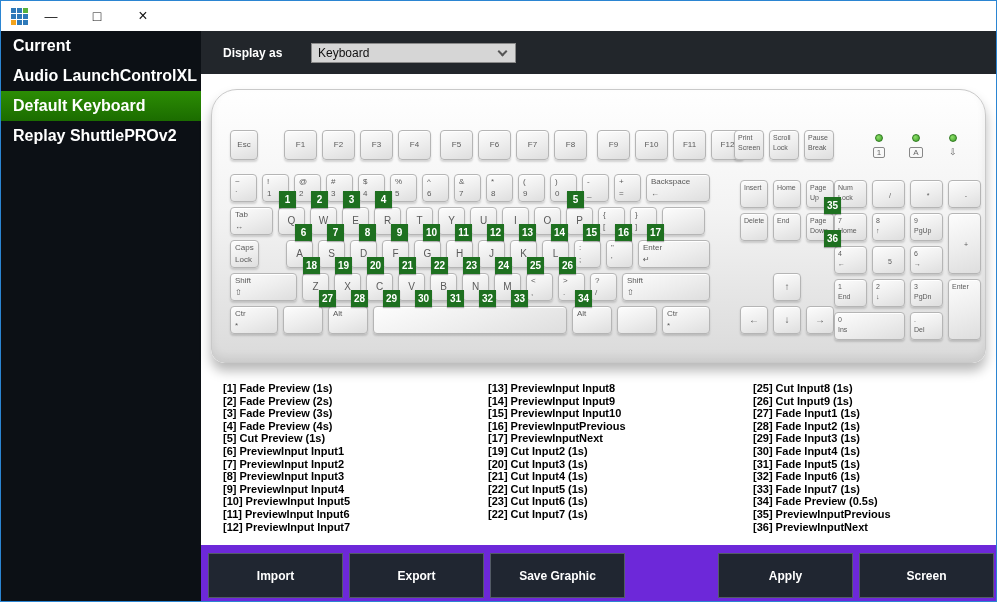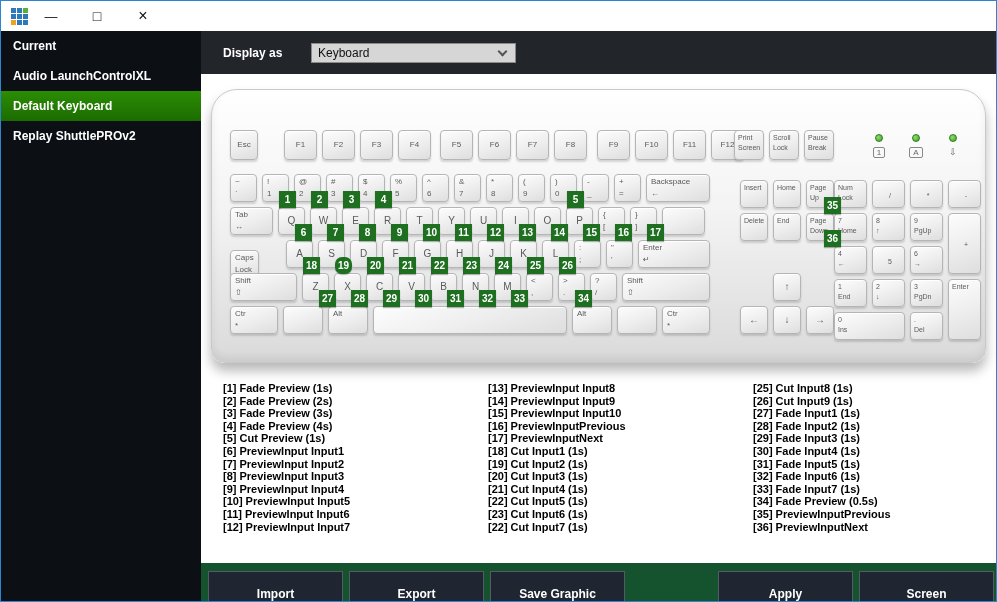--- a/index.html
+++ b/index.html
@@ -13,21 +13,21 @@
   .title { font-size:12px; color:#000; margin-left:10px; flex:1; }
   .win-controls { display:flex; height:100%; }
   .win-controls span { width:46px; height:100%; display:flex; align-items:center; justify-content:center; color:#111; font-size:13px; }
   .win-controls .max { font-size:14px; }
   .win-controls .close { font-size:16px; }
 
   .body { display:flex; height:571px; }
 
   
   .sidebar { width:200px; background:#0c1015; height:100%; }
-  .side-item { height:30px; display:flex; align-items:center; padding-left:12px; color:#fff; font-size:12px; font-weight:bold; cursor:default; }
+  .side-item { height:30px; display:flex; align-items:center; padding-left:12px; color:#fff; font-size:16px; font-weight:bold; cursor:default; }
   .side-item.selected { background:linear-gradient(180deg,#2c8d04 0%,#1b6c00 100%); }
 
   
   .main { flex:1; display:flex; flex-direction:column; position:relative; }
   .topbar { height:43px; background:#22262b; display:flex; align-items:center; position:relative; }
   .display-label { color:#fff; font-size:12px; font-weight:bold; position:absolute; left:22px; }
   .dropdown { position:absolute; left:110px; top:12px; width:205px; height:20px; background:#d6d6d6; border:1px solid #8a8a8a; display:flex; align-items:center; justify-content:space-between; font-size:12px; color:#111; }
   .dropdown .val { padding-left:6px; }
   .chev { width:7px; height:7px; border-right:2px solid #555; border-bottom:2px solid #555; transform:rotate(45deg); margin-right:9px; margin-top:-3px; }
 
@@ -50,21 +50,21 @@
            font-size:10px; font-weight:bold; line-height:17px; text-align:center; z-index:6; box-shadow:0 1px 1px rgba(0,0,0,0.3); }
   .led-dot { position:absolute; width:8px; height:8px; border-radius:50%; background:radial-gradient(circle at 35% 35%,#8ee06a,#3c9e28); border:1px solid #2f7a1f; }
   .led-icon { position:absolute; width:24px; text-align:center; font-size:9px; color:#666; }
   .led-icon.boxed span { border:1px solid #888; border-radius:2px; padding:0 3px; font-size:8px; }
 
   
   .shortcut-col { position:absolute; top:308px; width:260px; }
   .shortcut-line { font-size:11px; font-weight:bold; color:#000; line-height:12.6px; white-space:nowrap; }
 
   
-  .bottombar { height:39px; background:#14532d; position:relative; }
+  .bottombar { height:57px; background:#6d28d9; position:relative; }
   .bbtn { position:absolute; top:8px; width:135px; height:45px; background:#202631; border:1px solid #535b66;
           color:#fff; font-size:12px; font-weight:bold; font-family:inherit; text-align:center; cursor:default; }
 </style>
 </head>
 <body>
 
 <div class="window">
   <div class="titlebar">
     <div class="app-icon" id="logo">
         <i style="background: rgb(46, 121, 185);"></i>
@@ -274,31 +274,31 @@
               <div class="l">{</div>
               <div class="l">[</div>
               <span class="badge" style="background: rgb(30, 112, 32);">16</span>
             </div>
             <div class="key" style="left: 418px; top: 117px; width: 27px; height: 28px;">
               <div class="l">}</div>
               <div class="l">]</div>
               <span class="badge" style="background: rgb(30, 112, 32);">17</span>
             </div>
             <div class="key" style="left: 450px; top: 117px; width: 43px; height: 28px;"></div>
-            <div class="key" style="left: 18px; top: 160px; width: 29px; height: 28px;">
+            <div class="key" style="left: 18px; top: 150px; width: 29px; height: 28px;">
               <div class="l">Caps</div>
               <div class="l">Lock</div>
             </div>
             <div class="key  center" style="left: 74px; top: 150px; width: 27px; height: 28px;">
               <div class="l big">A</div>
               <span class="badge" style="background: rgb(30, 112, 32);">18</span>
             </div>
             <div class="key  center" style="left: 106px; top: 150px; width: 27px; height: 28px;">
               <div class="l big">S</div>
-              <span class="badge" style="background: rgb(30, 112, 32); border-radius: 7px;">19</span>
+              <span class="badge" style="background: rgb(30, 112, 32);">19</span>
             </div>
             <div class="key  center" style="left: 138px; top: 150px; width: 27px; height: 28px;">
               <div class="l big">D</div>
               <span class="badge" style="background: rgb(30, 112, 32);">20</span>
             </div>
             <div class="key  center" style="left: 170px; top: 150px; width: 27px; height: 28px;">
               <div class="l big">F</div>
               <span class="badge" style="background: rgb(30, 112, 32);">21</span>
             </div>
             <div class="key  center" style="left: 202px; top: 150px; width: 27px; height: 28px;">
@@ -510,21 +510,20 @@
               <div class="shortcut-line">[10] PreviewInput Input5</div>
               <div class="shortcut-line">[11] PreviewInput Input6</div>
               <div class="shortcut-line">[12] PreviewInput Input7</div>
             </div>
             <div class="shortcut-col" style="left: 287px;">
               <div class="shortcut-line">[13] PreviewInput Input8</div>
               <div class="shortcut-line">[14] PreviewInput Input9</div>
               <div class="shortcut-line">[15] PreviewInput Input10</div>
               <div class="shortcut-line">[16] PreviewInputPrevious</div>
               <div class="shortcut-line">[17] PreviewInputNext</div>
-              <div class="shortcut-line">[18] Cut Input1 (1s)</div>
               <div class="shortcut-line">[19] Cut Input2 (1s)</div>
               <div class="shortcut-line">[20] Cut Input3 (1s)</div>
               <div class="shortcut-line">[21] Cut Input4 (1s)</div>
               <div class="shortcut-line">[22] Cut Input5 (1s)</div>
               <div class="shortcut-line">[23] Cut Input6 (1s)</div>
               <div class="shortcut-line">[22] Cut Input7 (1s)</div>
             </div>
             <div class="shortcut-col" style="left: 552px;">
               <div class="shortcut-line">[25] Cut Input8 (1s)</div>
               <div class="shortcut-line">[26] Cut Input9 (1s)</div>

